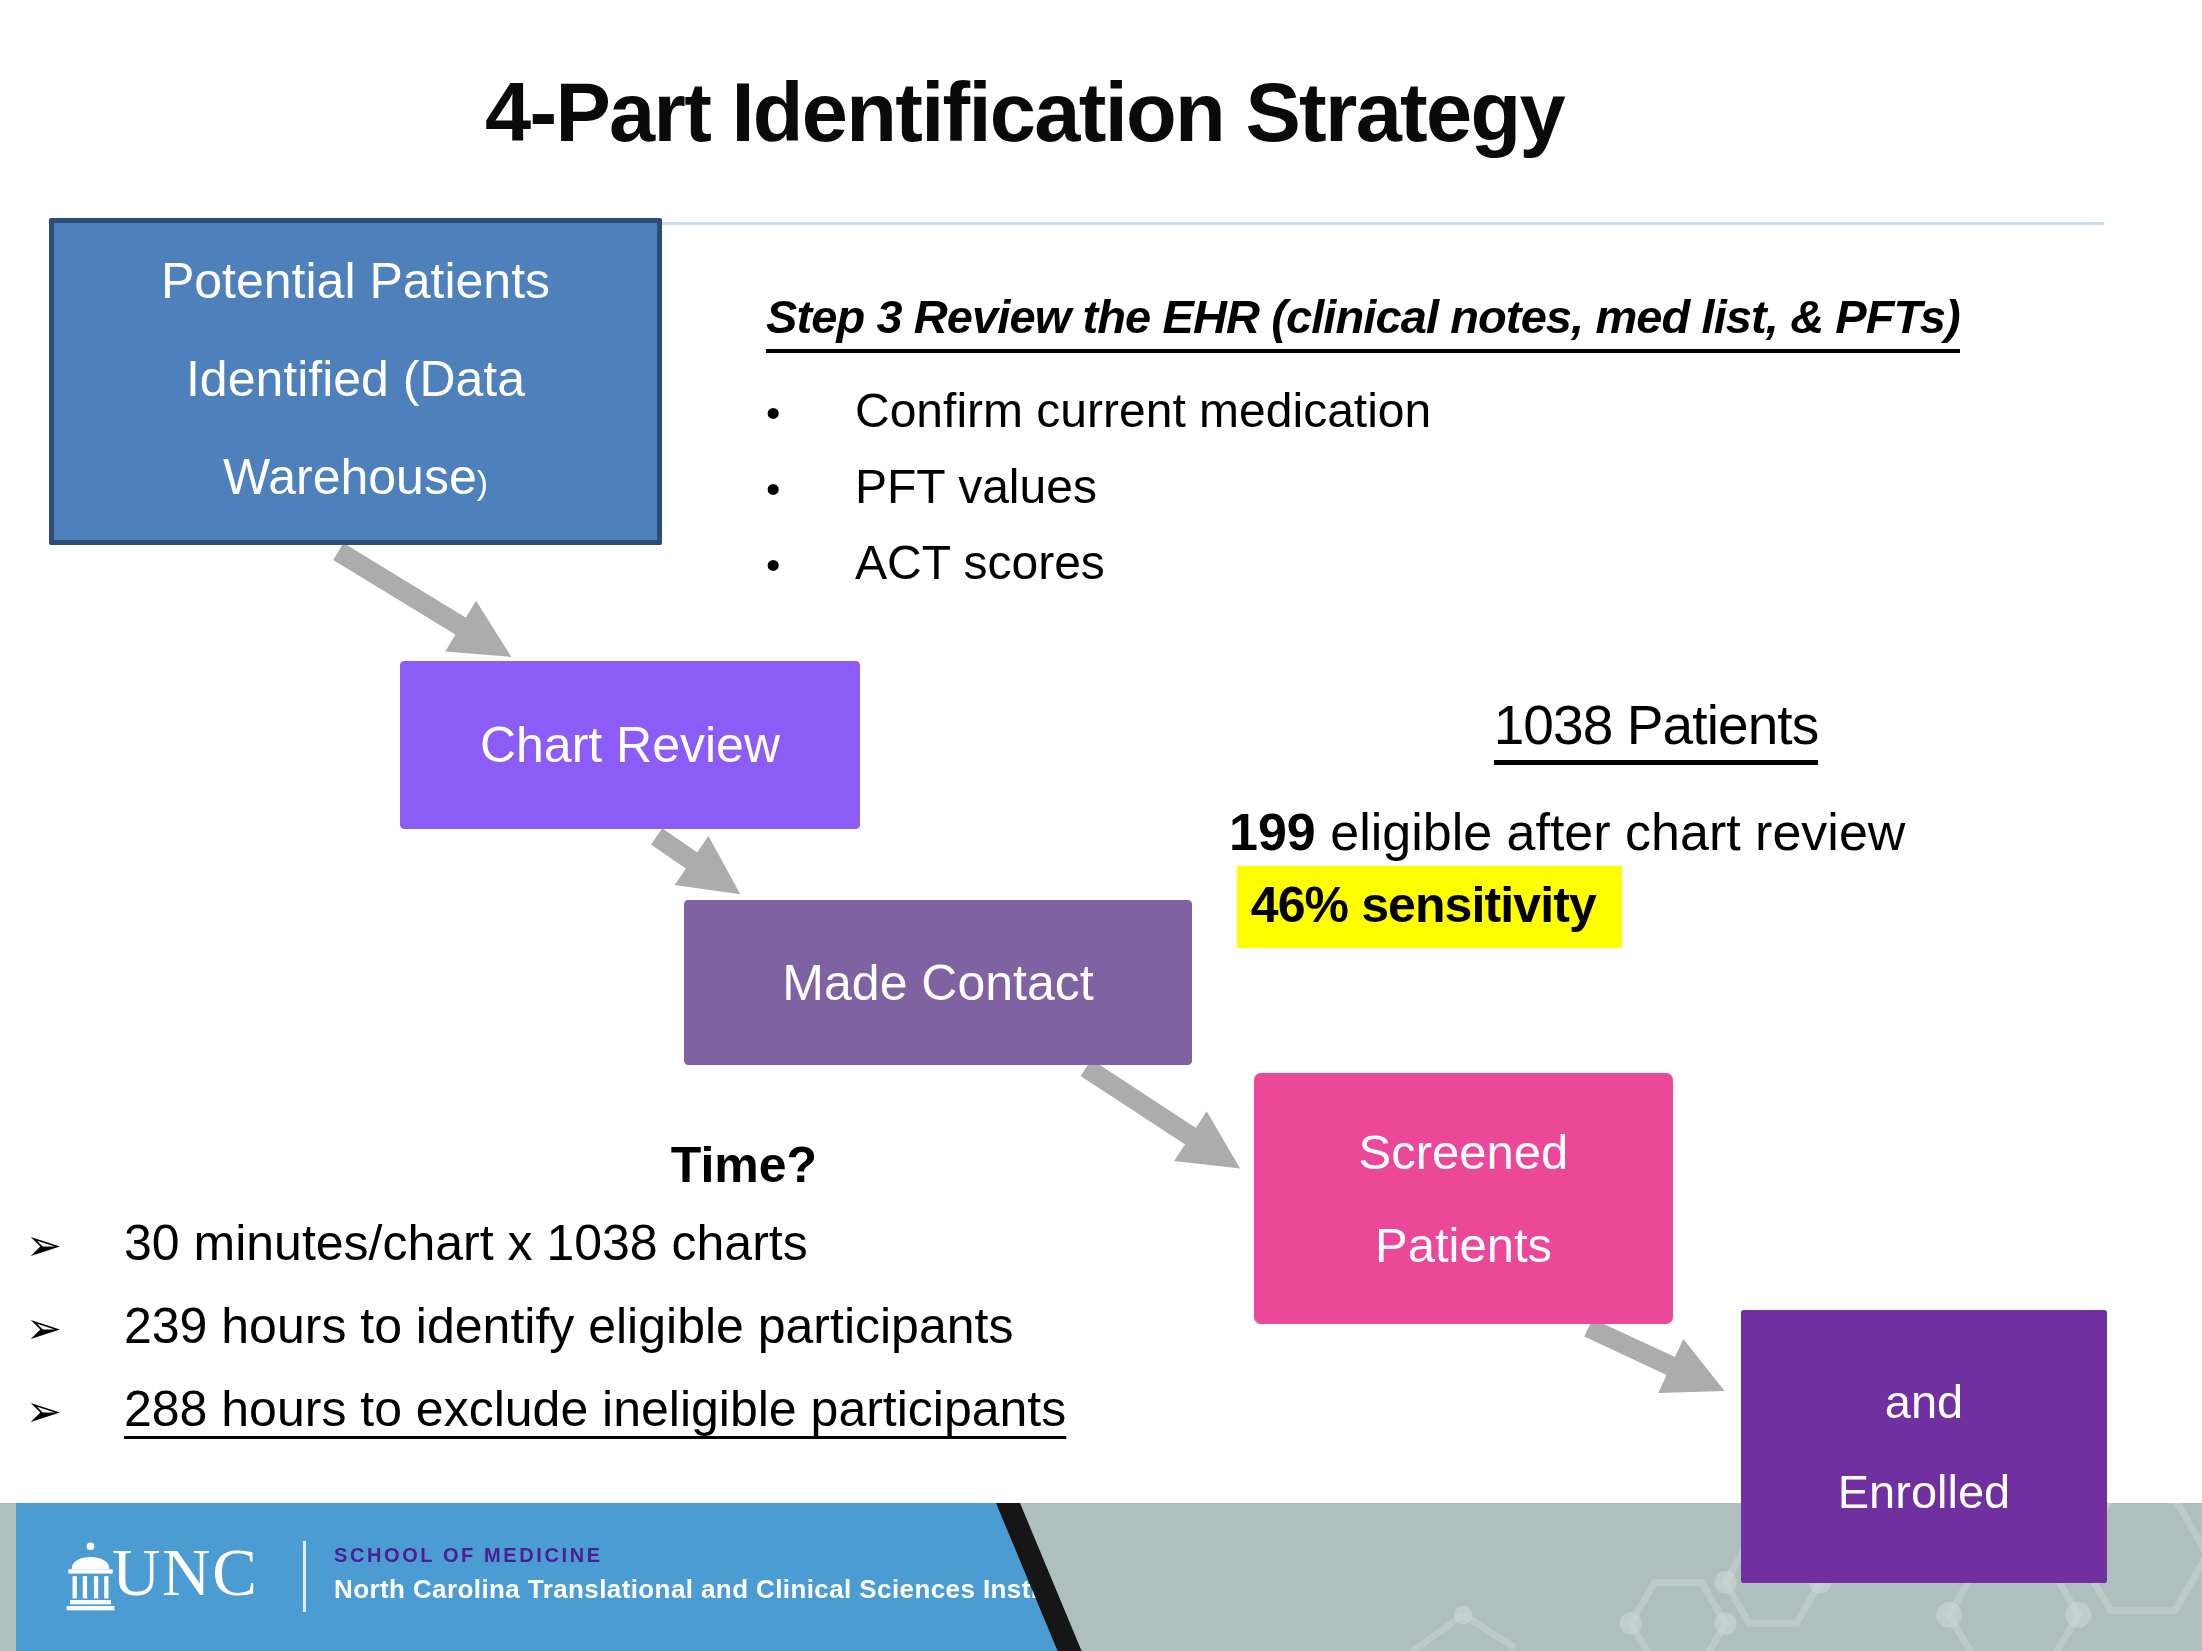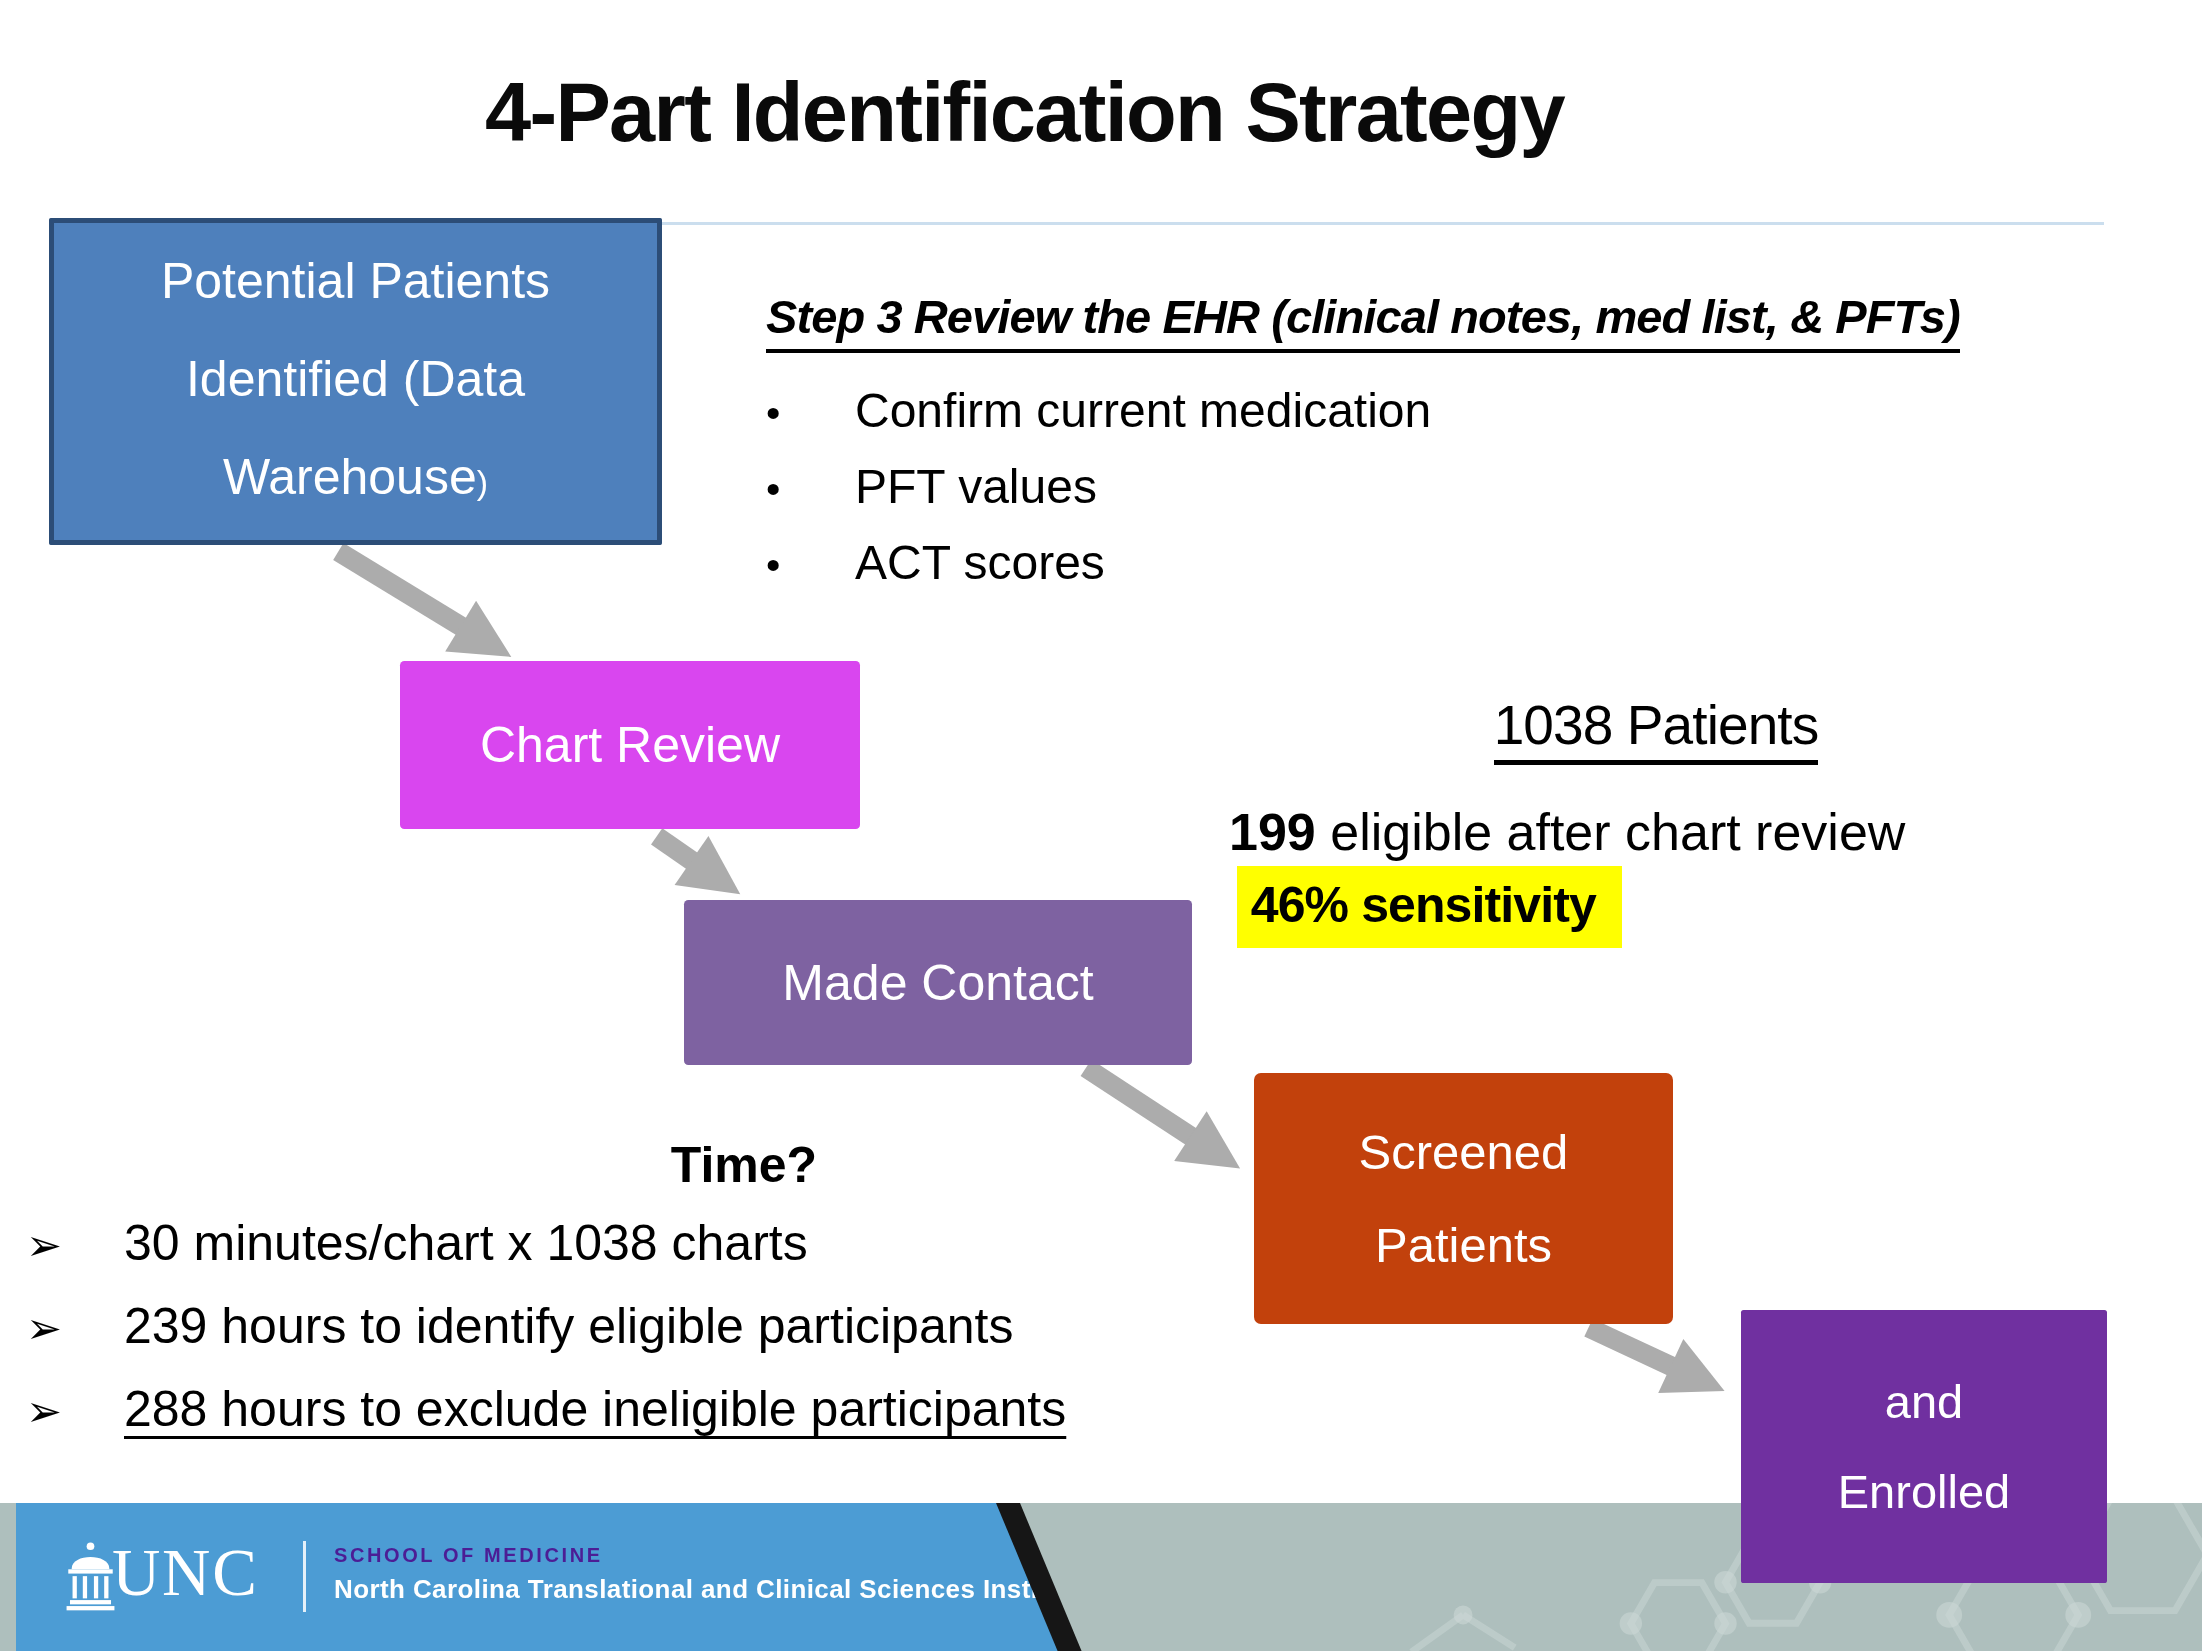--- a/index.html
+++ b/index.html
@@ -23,23 +23,23 @@
   .flowbox{
     position:absolute;display:flex;flex-direction:column;align-items:center;justify-content:center;
     color:#fff;text-align:center;z-index:5;border-radius:4.3px;
   }
   .box-potential{
     left:49px;top:218px;width:613px;height:327px;
     background:#4e80bc;border:5.2px solid #2c4d77;box-sizing:border-box;border-radius:1.7px;
     font-size:50px;line-height:98px;
   }
   .box-potential .paren{font-size:34px;}
-  .box-chart{left:400px;top:661px;width:460px;height:168px;background:#d946ef;font-size:50px;}
+  .box-chart{left:400px;top:661px;width:460px;height:168px;background:#8b5cf6;font-size:50px;}
   .box-contact{left:684px;top:900px;width:508px;height:165px;background:#7e62a1;font-size:50px;}
-  .box-screened{left:1254px;top:1073px;width:419px;height:251px;background:#c2410c;border-radius:6.9px;font-size:49px;line-height:93px;}
+  .box-screened{left:1254px;top:1073px;width:419px;height:251px;background:#ec4899;border-radius:6.9px;font-size:49px;line-height:93px;}
   .box-scheduled{left:1741px;top:1310px;width:366px;height:273px;background:#7030a0;font-size:47px;line-height:90px;border-radius:2.6px;}
 
   
   .arrows{position:absolute;left:0;top:0;z-index:3;pointer-events:none;}
 
   
   .step3{position:absolute;left:766px;top:289px;width:1394px;z-index:2;}
   .step3-heading{
     display:inline-block;font-size:47px;font-weight:700;font-style:italic;letter-spacing:-0.9px;
     border-bottom:4.3px solid #000;padding-bottom:5.2px;

